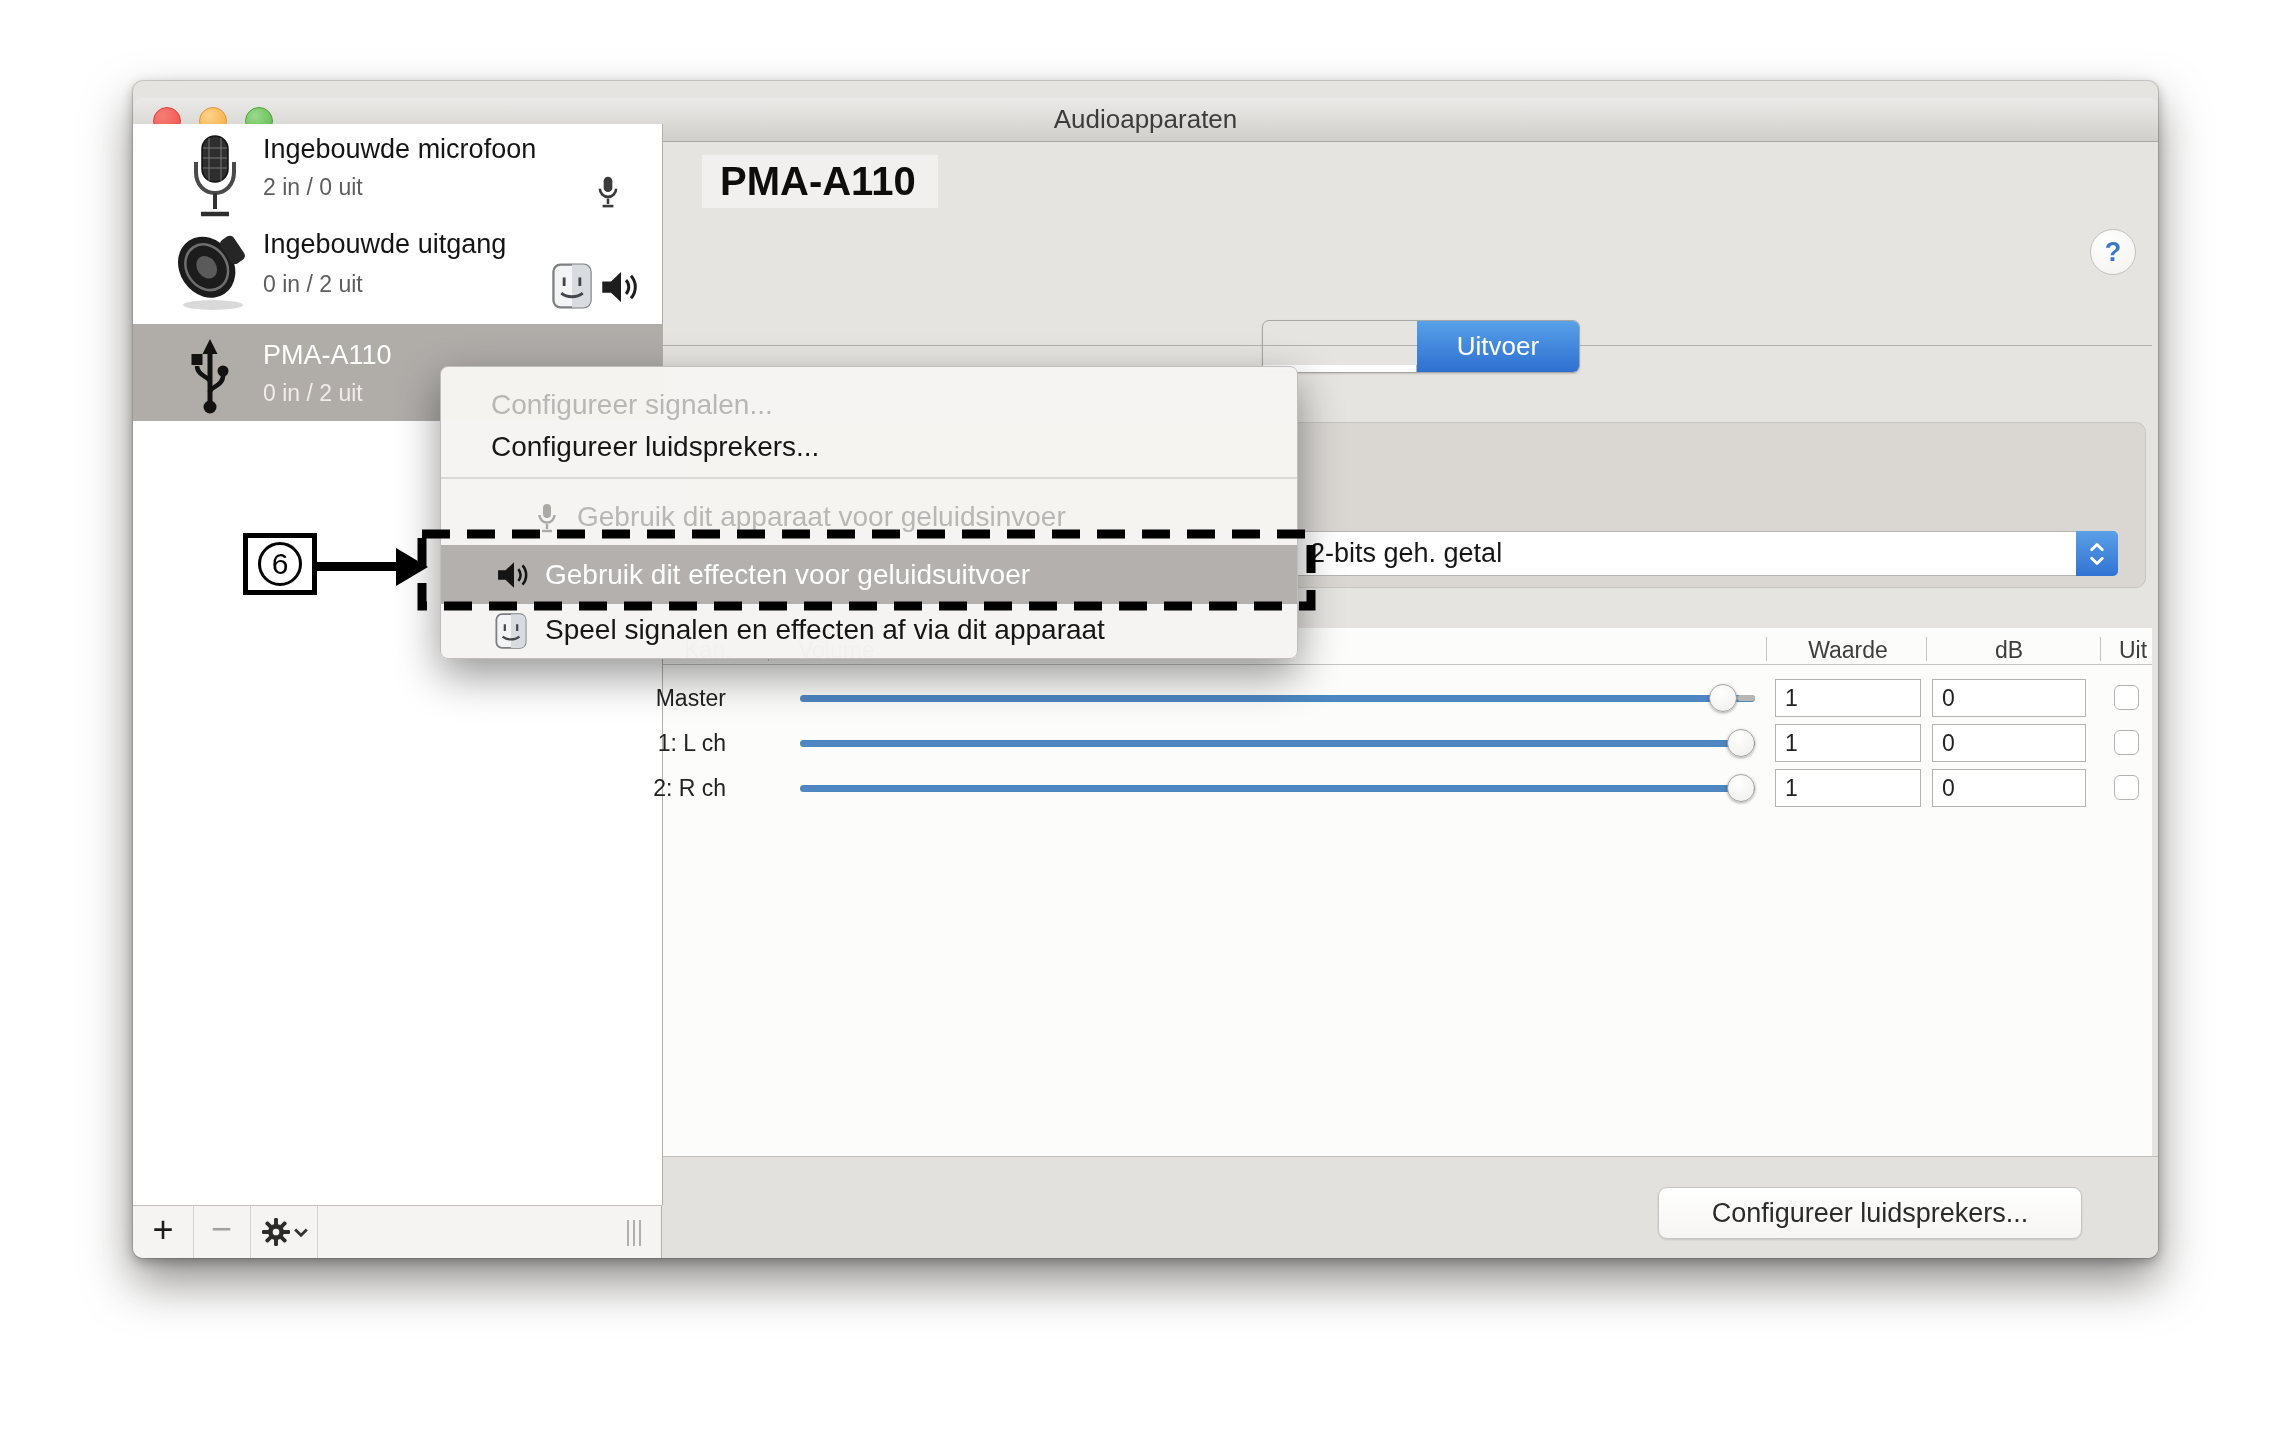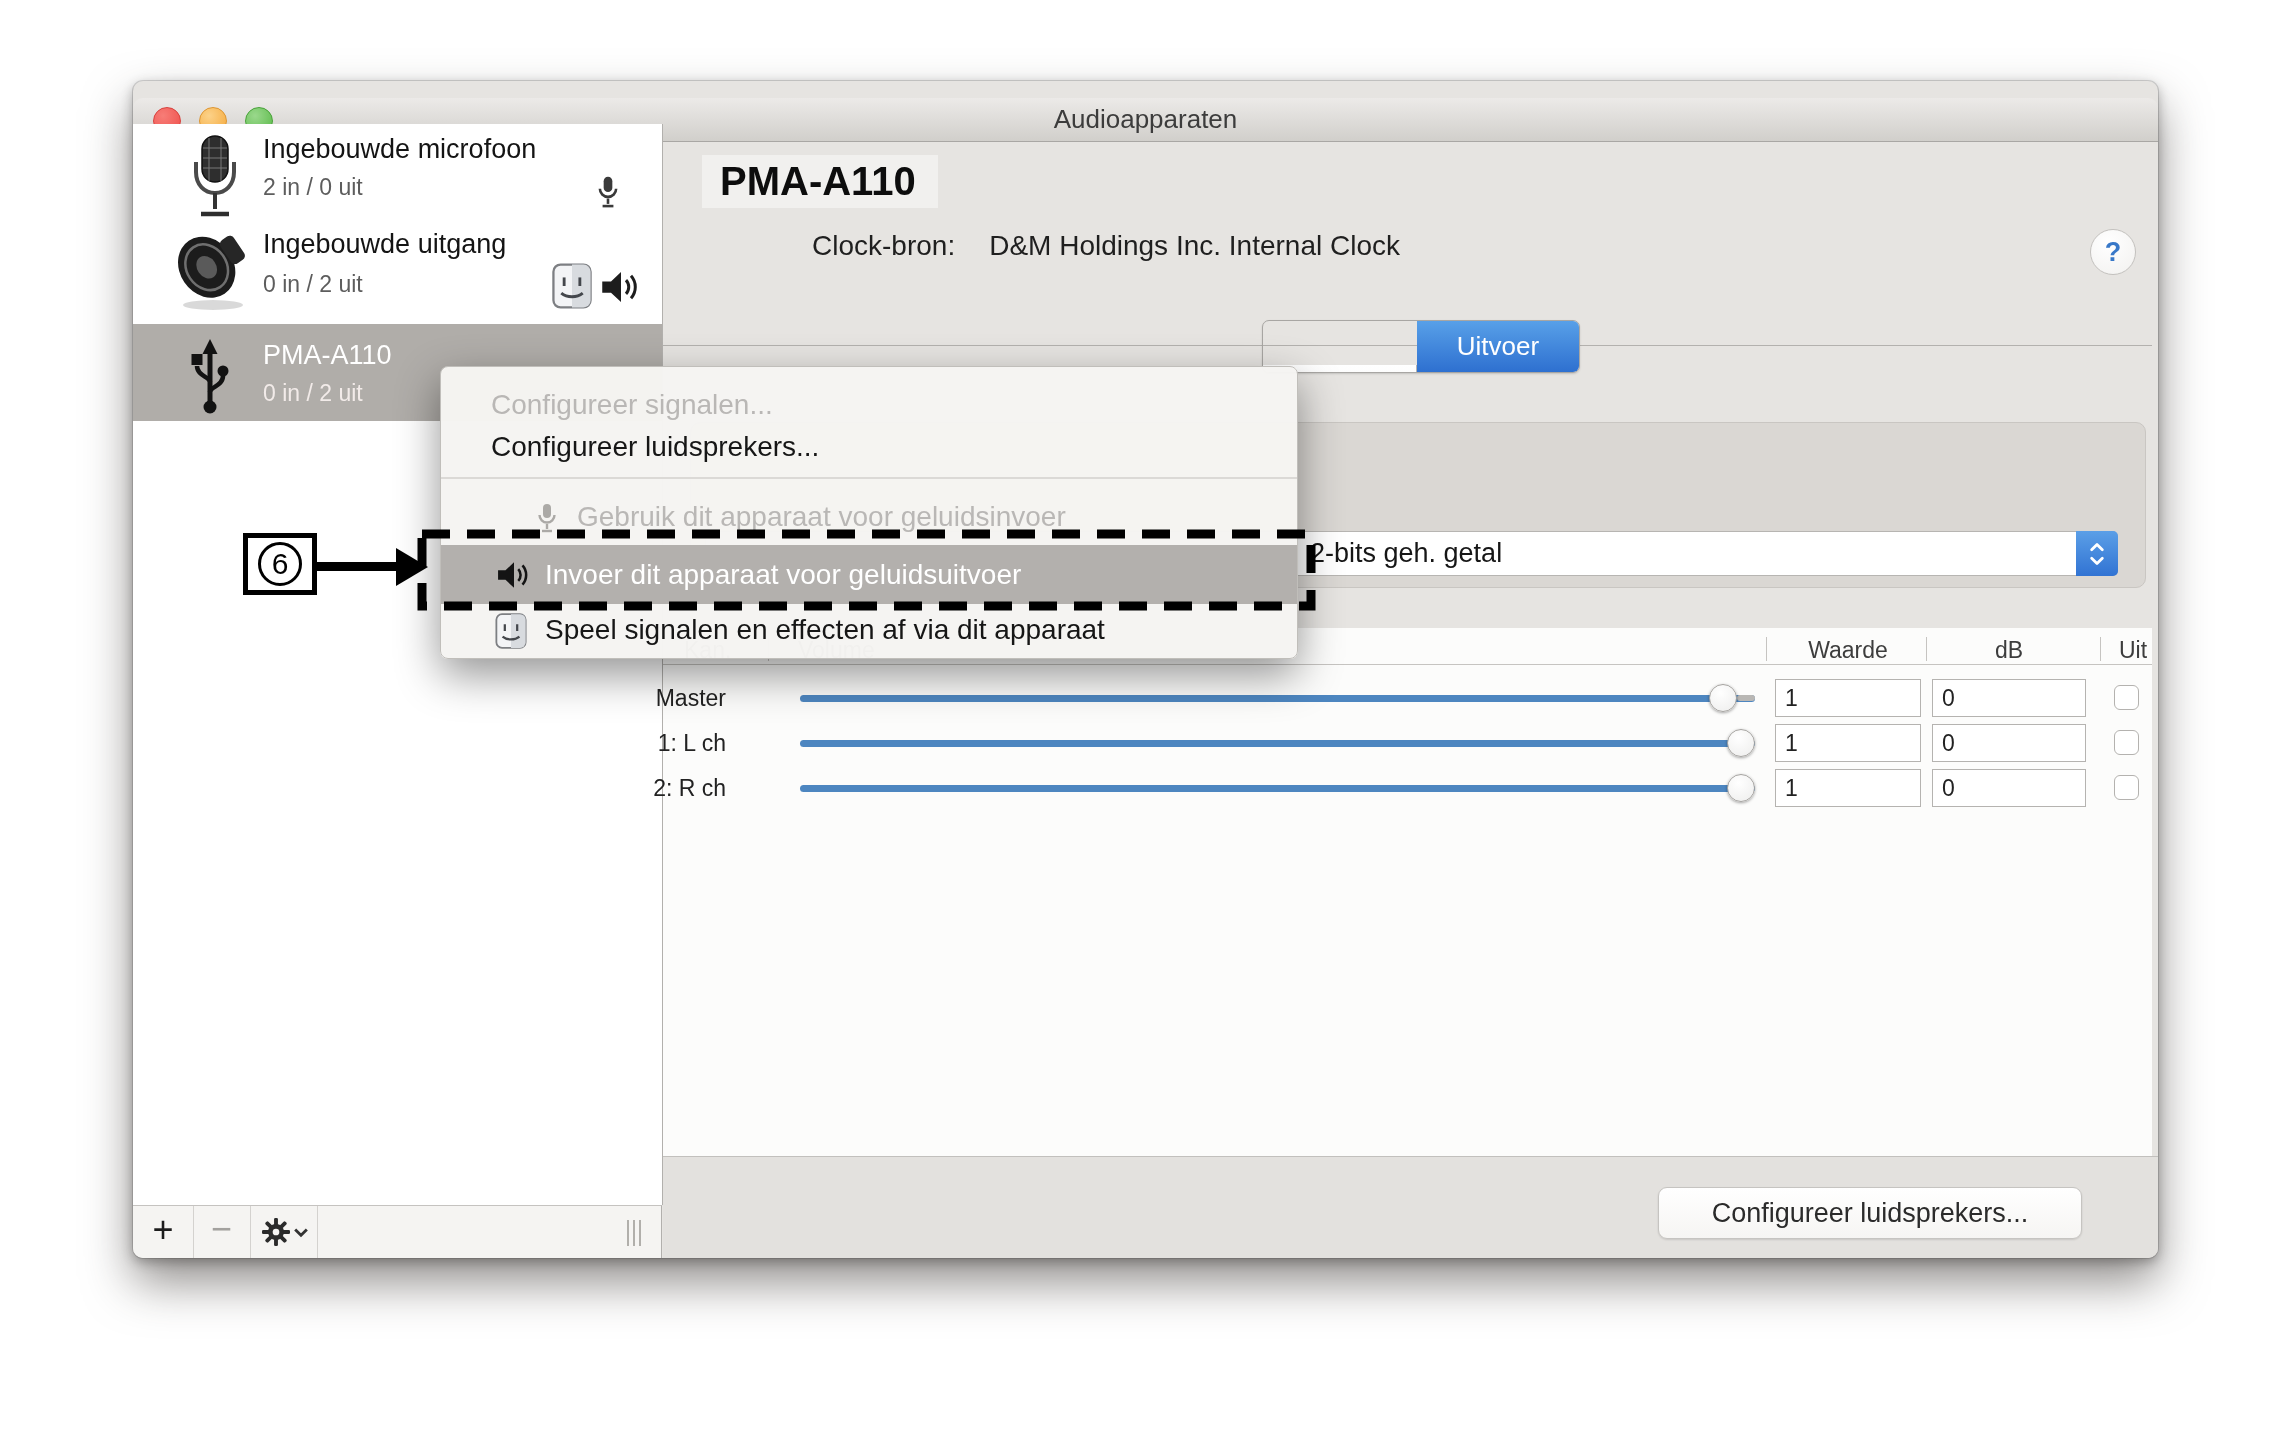--- a/index.html
+++ b/index.html
@@ -213,23 +213,20 @@
           <div></div>
           <div></div>
           <div></div>
         </div>
     </div>
 
     <div class="heading-box">
       <span>PMA-A110</span>
     </div>
 
-    <div class="clock-line">
-      <span class="lbl">Clock-bron:</span><span class="val">D&amp;M Holdings Inc. Internal Clock</span>
-    </div>
 
     <div class="help-btn">?</div>
 
     <div class="tab-line"></div>
     <div class="tabs">
       <div class="tab inactive">Invoer</div>
       <div class="tab active">Uitvoer</div>
     </div>
 
     <div class="groupbox"></div>
@@ -303,21 +300,21 @@
         <line x1="7" y1="29" x2="17" y2="29" stroke="currentColor" stroke-width="2.4"></line>
       </svg>
       <span class="txt">Gebruik dit apparaat voor geluidsinvoer</span>
     </div>
     <div class="ctx-item highlight with-icon" style="top:178px;height:59px;line-height:59px;">
       <svg class="ctx-icon" style="left:56px;top:15px;color:#141414;" width="34" height="30" viewBox="0 0 32 28">
         <path d="M1 9.5v9h7l8 7.5V2L8 9.5H1z" fill="currentColor"></path>
         <path d="M20 8.5a8 8 0 0 1 0 11" fill="none" stroke="currentColor" stroke-width="2.4"></path>
         <path d="M24 5a13.5 13.5 0 0 1 0 18" fill="none" stroke="currentColor" stroke-width="2.4"></path>
       </svg>
-      <span class="txt">Invoer dit apparaat voor geluidsuitvoer</span>
+      <span class="txt">Gebruik dit effecten voor geluidsuitvoer</span>
     </div>
     <div class="ctx-item normal with-icon" style="top:240px;height:46px;line-height:46px;">
       <svg class="ctx-icon" style="left:54px;top:6px;" width="32" height="36" viewBox="0 0 28 32">
         <rect x="1" y="1" width="26" height="30" rx="5" fill="#f3f4f6" stroke="#7d7f83" stroke-width="1.6"></rect>
         <path d="M14 1h8a5 5 0 0 1 5 5v20a5 5 0 0 1-5 5h-8z" fill="#d8dbdf"></path>
         <line x1="8.5" y1="10" x2="8.5" y2="16" stroke="#44474c" stroke-width="2"></line>
         <line x1="19.5" y1="10" x2="19.5" y2="16" stroke="#44474c" stroke-width="2"></line>
         <path d="M6.5 21c4 3.4 11 3.4 15 0" fill="none" stroke="#44474c" stroke-width="2"></path>
       </svg>
       <span class="txt">Speel signalen en effecten af via dit apparaat</span>

